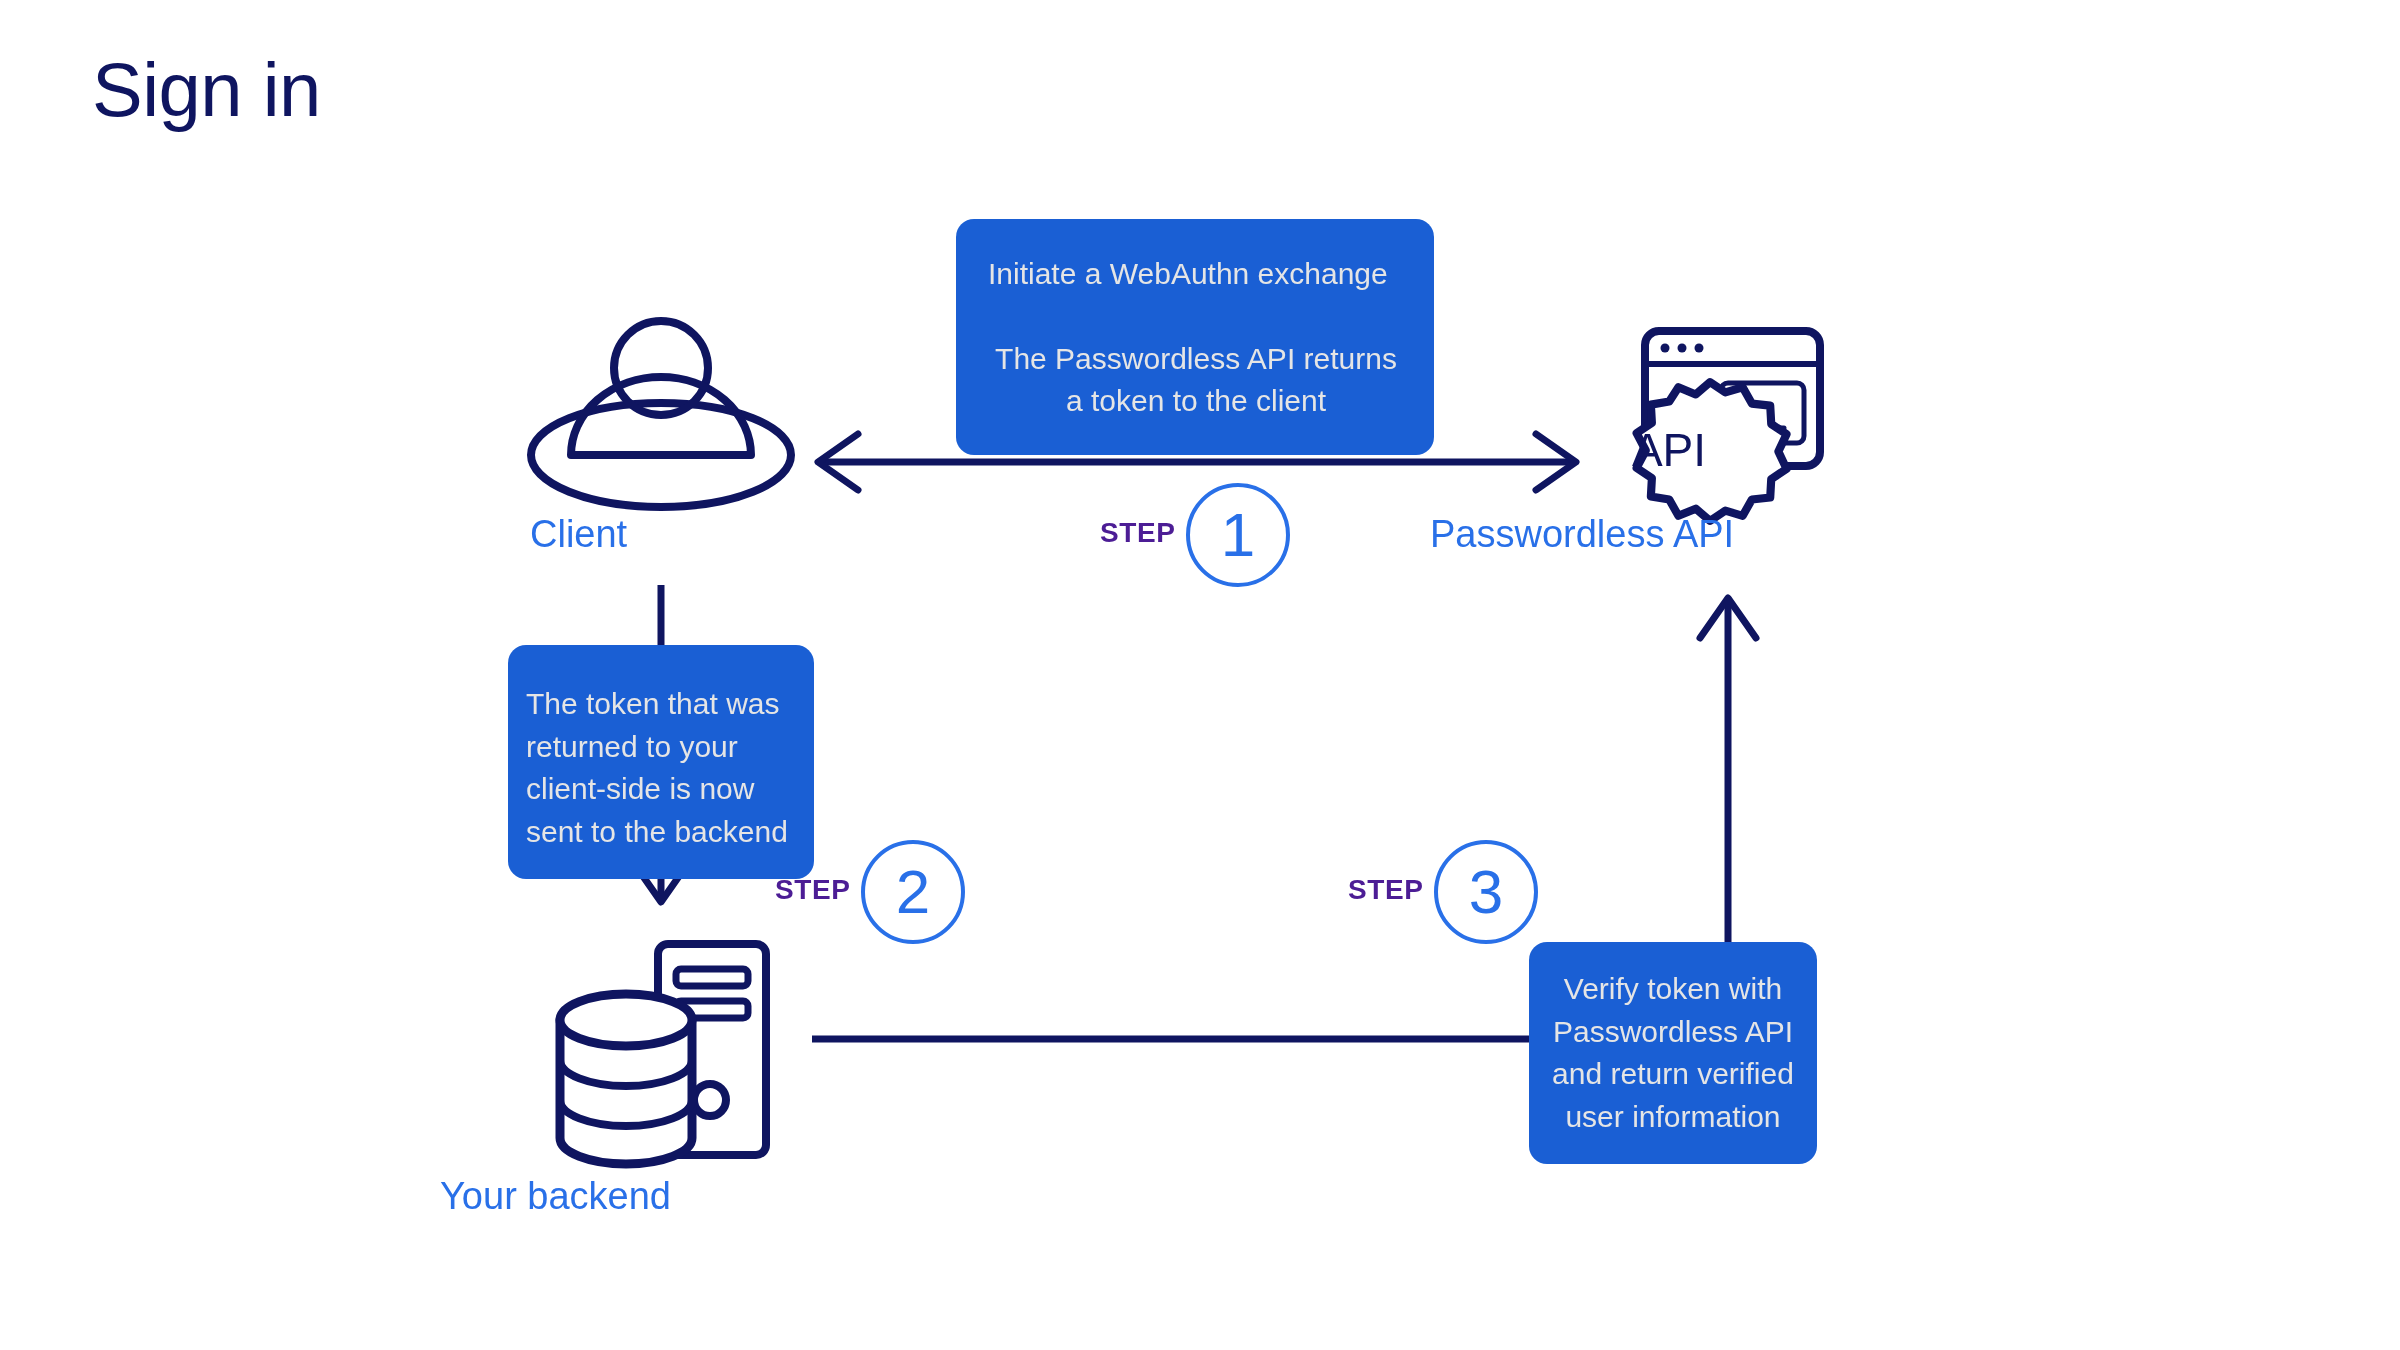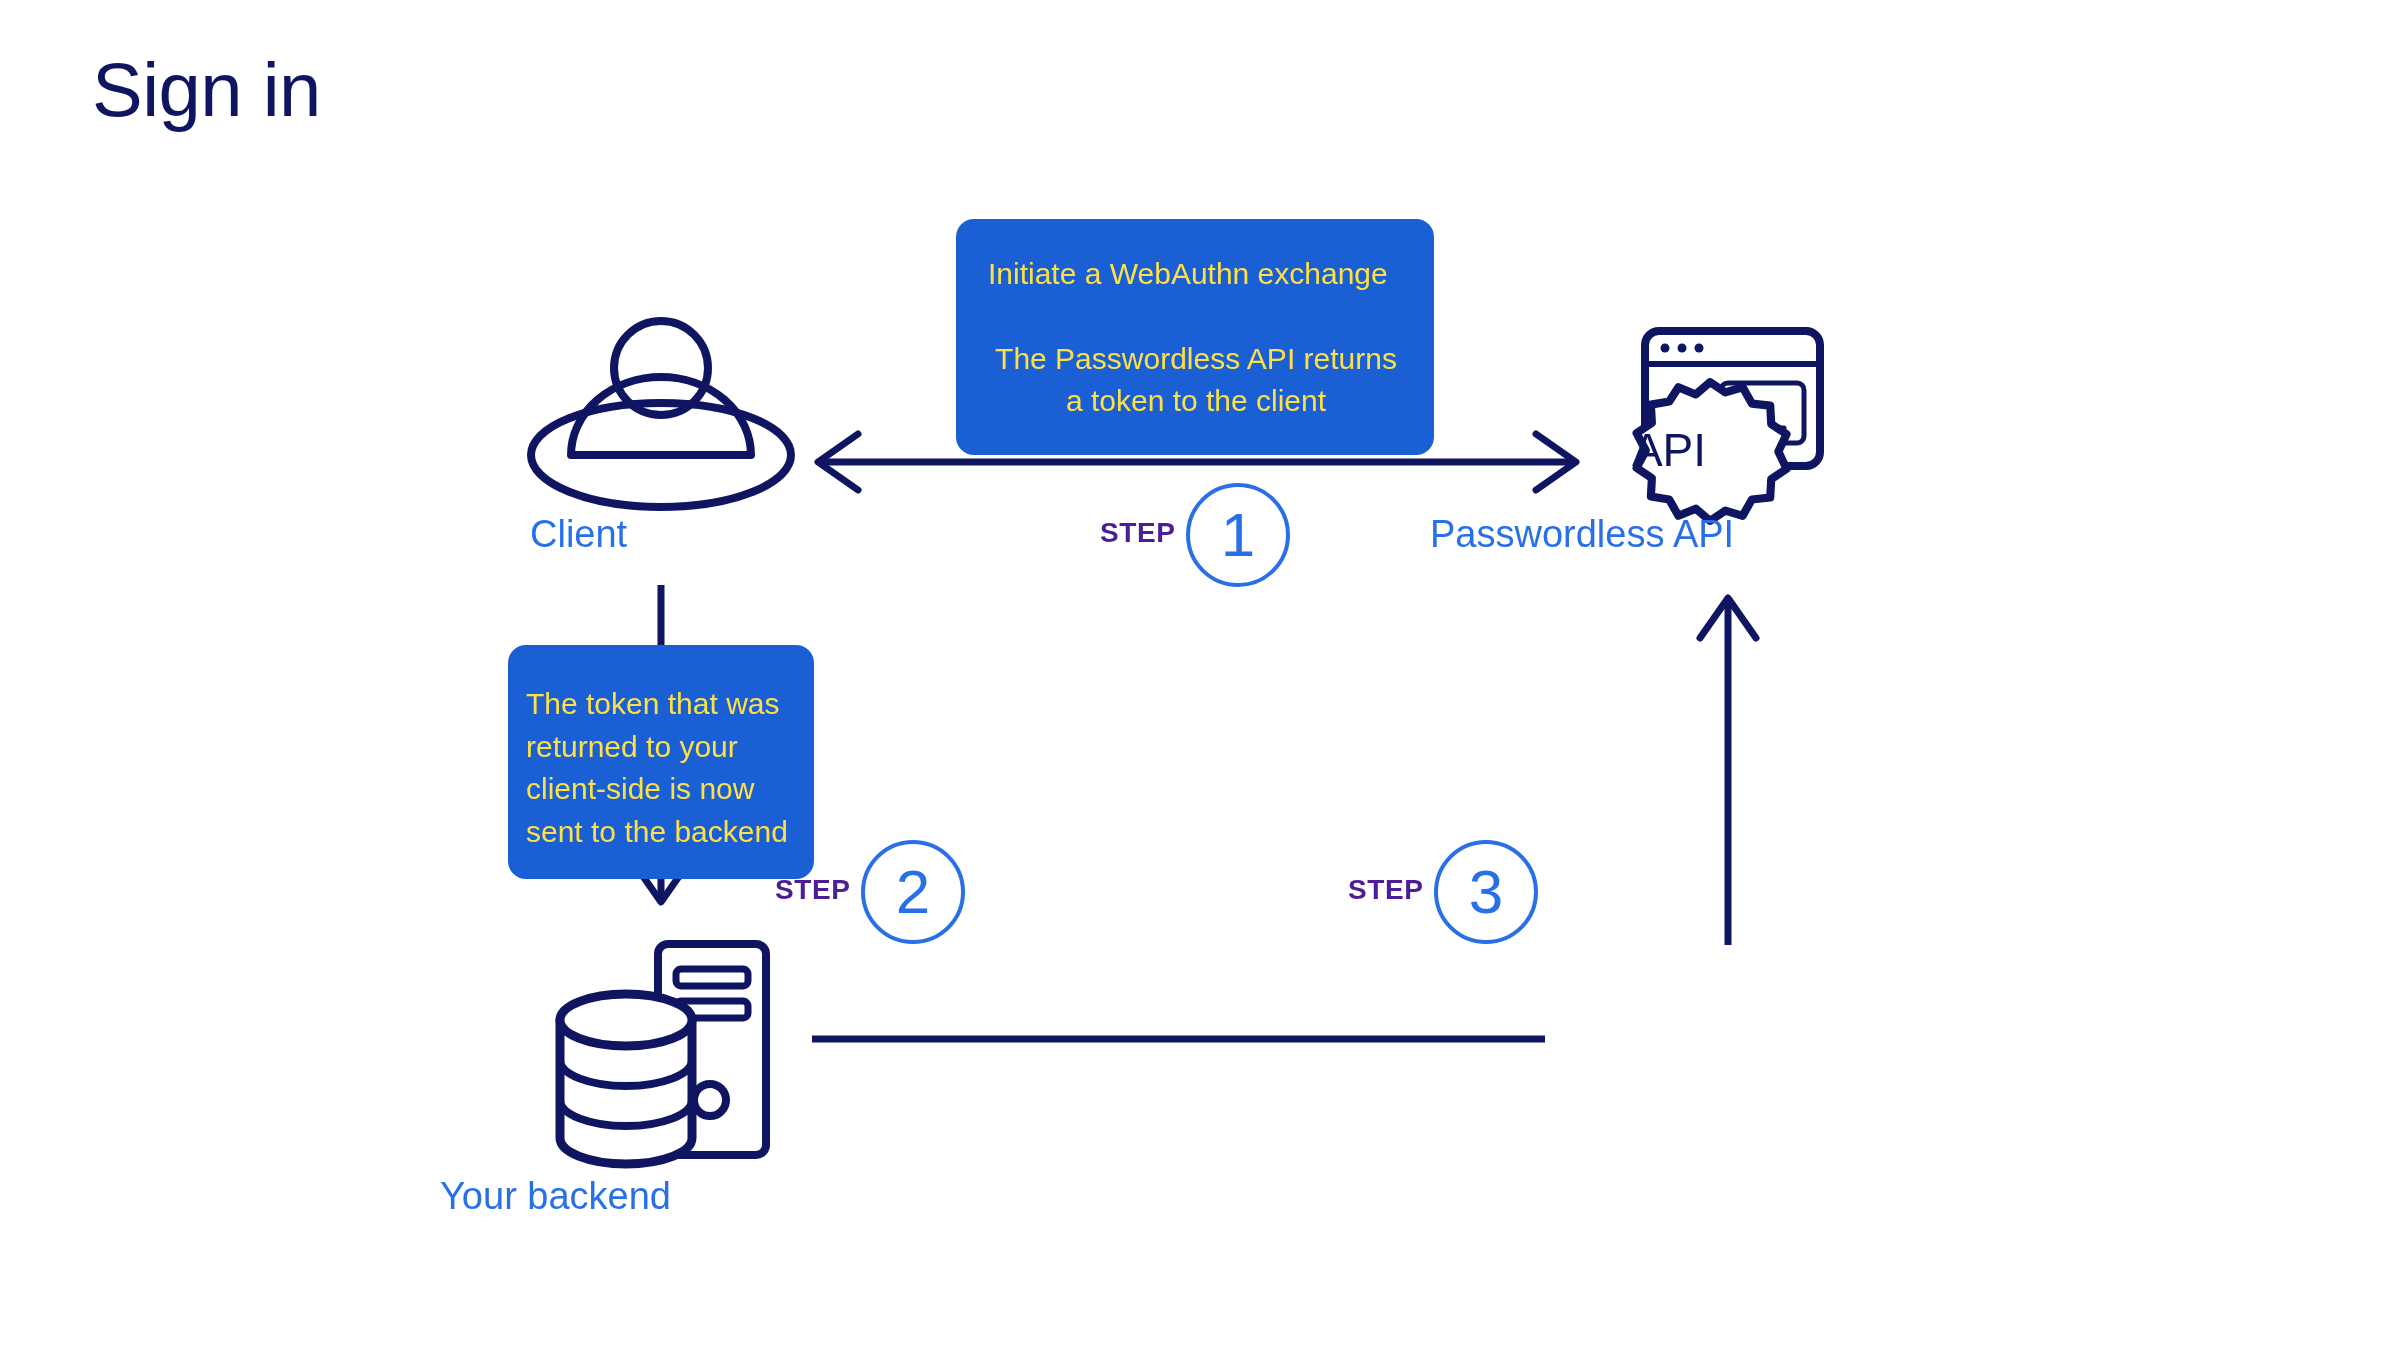--- a/index.html
+++ b/index.html
@@ -55,21 +55,21 @@
   }
   #label-client  { left: 530px;  top: 513px; width: 240px; }
   #label-api     { left: 1430px; top: 513px; width: 500px; }
   #label-backend { left: 440px;  top: 1175px; width: 420px; }
 
   
   .callout {
     position: absolute;
     background: #1a5fd4;
     border-radius: 18px;
-    color: #fde047;
+    color: #e5e5e5;
     font-size: 30px;
     line-height: 1.42;
     box-sizing: border-box;
   }
   #callout-1 {
     left: 956px;
     top: 219px;
     width: 478px;
     padding: 34px 30px 32px 32px;
     text-align: left;
@@ -202,20 +202,21 @@
   <div class="node-label" id="label-api">Passwordless API</div>
   <div class="node-label" id="label-backend">Your backend</div>
 
   <div class="callout" id="callout-1">
     <div class="cline">Initiate a WebAuthn exchange</div>
     <div class="cline">The Passwordless API returns a token to the client</div>
   </div>
 
   <div class="callout" id="callout-2">The token that was returned to your client-side is now sent to the backend</div>
 
+  <div class="callout" id="callout-3">Verify token with Passwordless API and return verified user information</div>
 
   <div class="step-badge" id="step-1">
     <span class="step-word">STEP</span>
     <span class="step-circle"></span>
     <span class="step-num">1</span>
   </div>
 
   <div class="step-badge" id="step-2">
     <span class="step-word">STEP</span>
     <span class="step-circle"></span>

